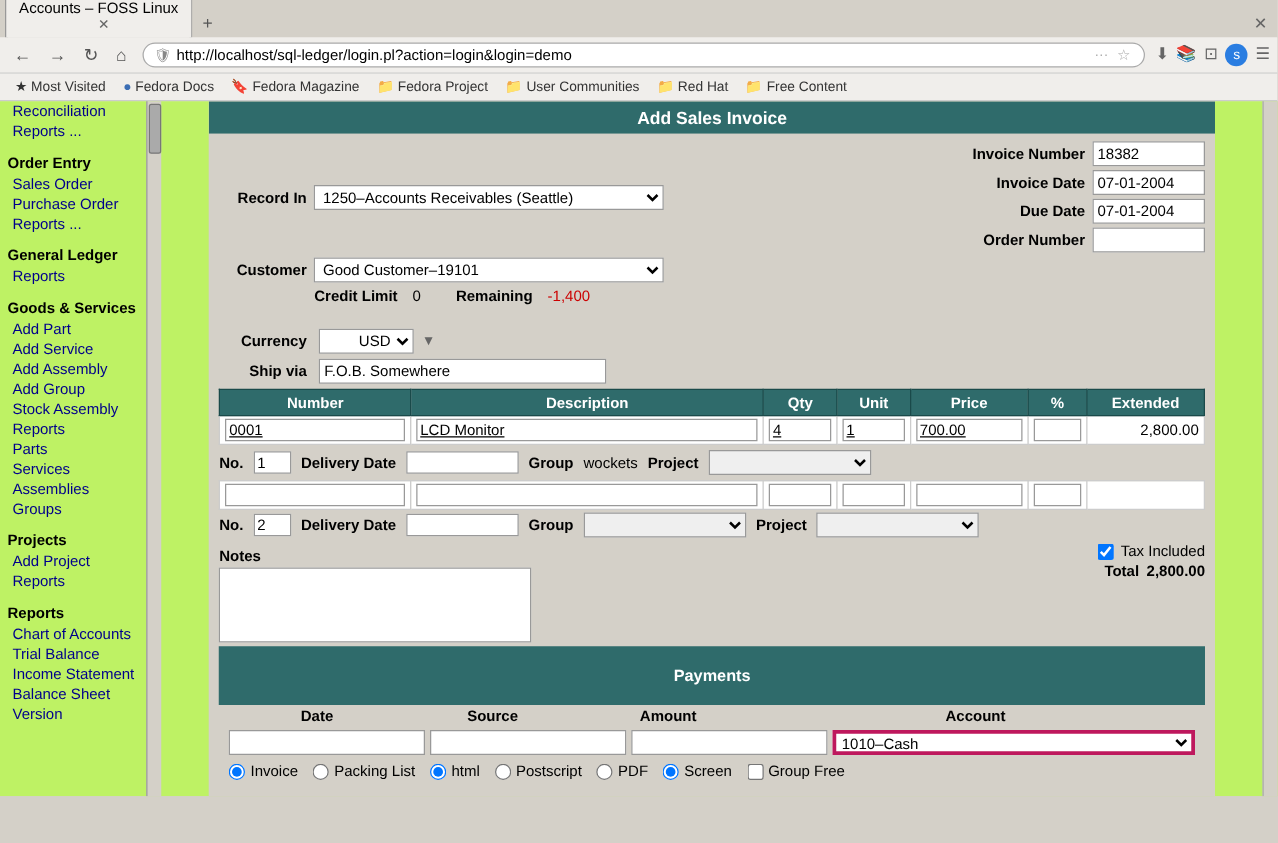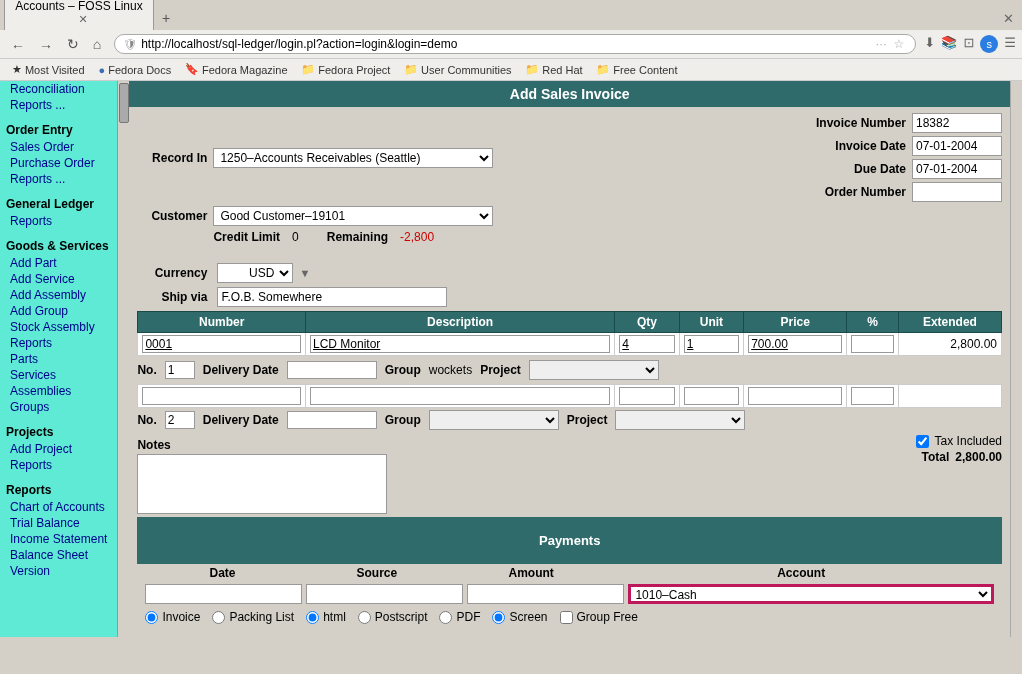--- a/index.html
+++ b/index.html
@@ -14,21 +14,21 @@
     .nav-bar { display: flex; align-items: center; padding: 4px 6px; background: #f0eeeb; border-bottom: 1px solid #ccc; gap: 4px; }
     .nav-btn { background: none; border: none; font-size: 14px; cursor: pointer; color: #555; padding: 2px 5px; border-radius: 3px; }
     .address-bar-wrap { display: flex; align-items: center; flex: 1; background: white; border: 1px solid #aaa; border-radius: 12px; padding: 2px 8px; margin: 0 4px; }
     .address-lock { color: #888; font-size: 11px; margin-right: 4px; }
     .address-bar { border: none; outline: none; font-size: 12px; flex: 1; }
     .nav-icons { display: flex; gap: 6px; color: #666; font-size: 13px; }
     .bookmarks-bar { display: flex; align-items: center; padding: 2px 6px; background: #f0eeeb; border-bottom: 1px solid #ccc; gap: 2px; font-size: 11px; }
     .bookmark-item { padding: 2px 6px; cursor: pointer; color: #333; border-radius: 3px; display: flex; align-items: center; gap: 3px; }
 
     
-    .app-layout { display: flex; height: 556px; background: #5eead4; }
+    .app-layout { display: flex; height: 556px; background: #bef264; gap: 38px; }
     .sidebar-section-title { font-weight: bold; color: #000; padding: 4px 6px 2px; }
     .sidebar-link { color: #00008b; cursor: pointer; padding: 1px 10px; display: block; text-decoration: none; }
     .sidebar-divider { height: 6px; }
 
     
     .sidebar-scroll-container { display: flex; height: 100%; }
     .sidebar-content { flex: 1; overflow-y: hidden; }
     .scroll-track { width: 12px; background: #d4d0c8; border-left: 1px solid #999; display: flex; flex-direction: column; align-items: center; }
     .scroll-thumb { width: 10px; height: 40px; background: #aaa; border: 1px solid #777; margin-top: 2px; border-radius: 2px; }
 
@@ -252,21 +252,21 @@
           <span class="form-label">Customer</span>
           <select class="form-select" style="width:280px;">
             <option>Good Customer–19101</option>
           </select>
         </div>
 
         <div class="credit-row">
           <span class="credit-label">Credit Limit</span>
           <span class="credit-value">0</span>
           <span class="credit-remaining-label" style="margin-left:20px;">Remaining</span>
-          <span class="credit-remaining-value">-2,800</span>
+          <span class="credit-remaining-value">-1,400</span>
         </div>
 
         <div class="form-row currency-row">
           <span class="form-label">Currency</span>
           <select class="form-select" style="width:76px;text-align:right;">
             <option>USD</option>
           </select>
           <span style="color:#666;font-size:11px;margin-left:2px;">▼</span>
         </div>
 

